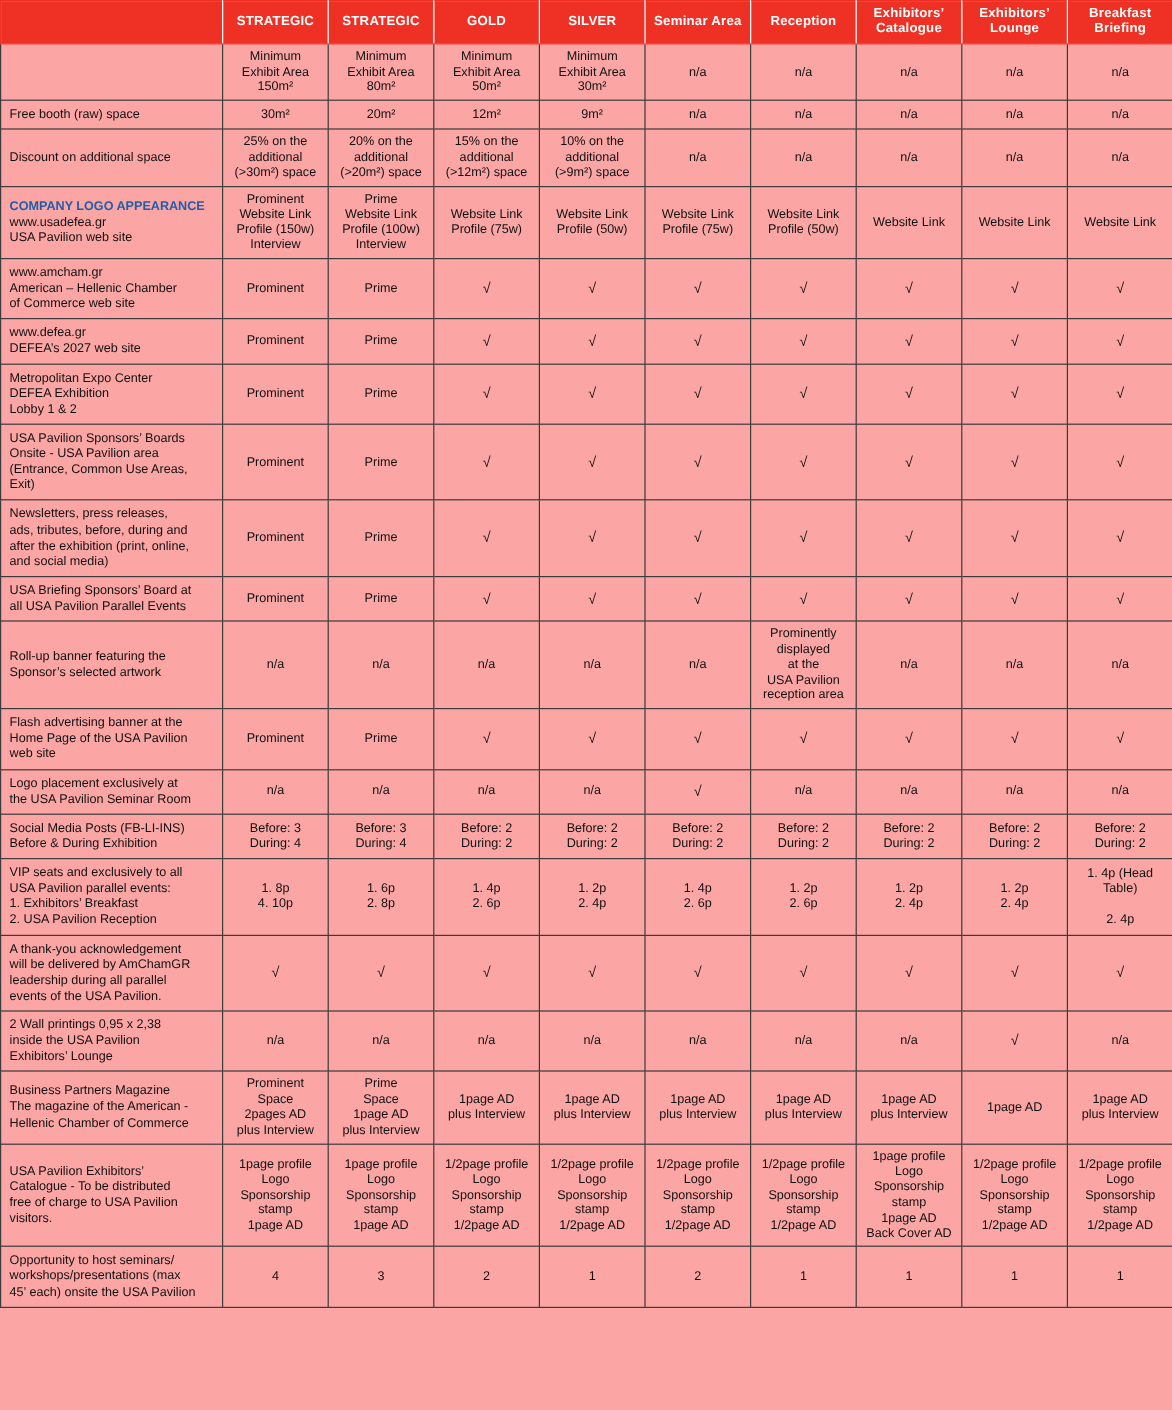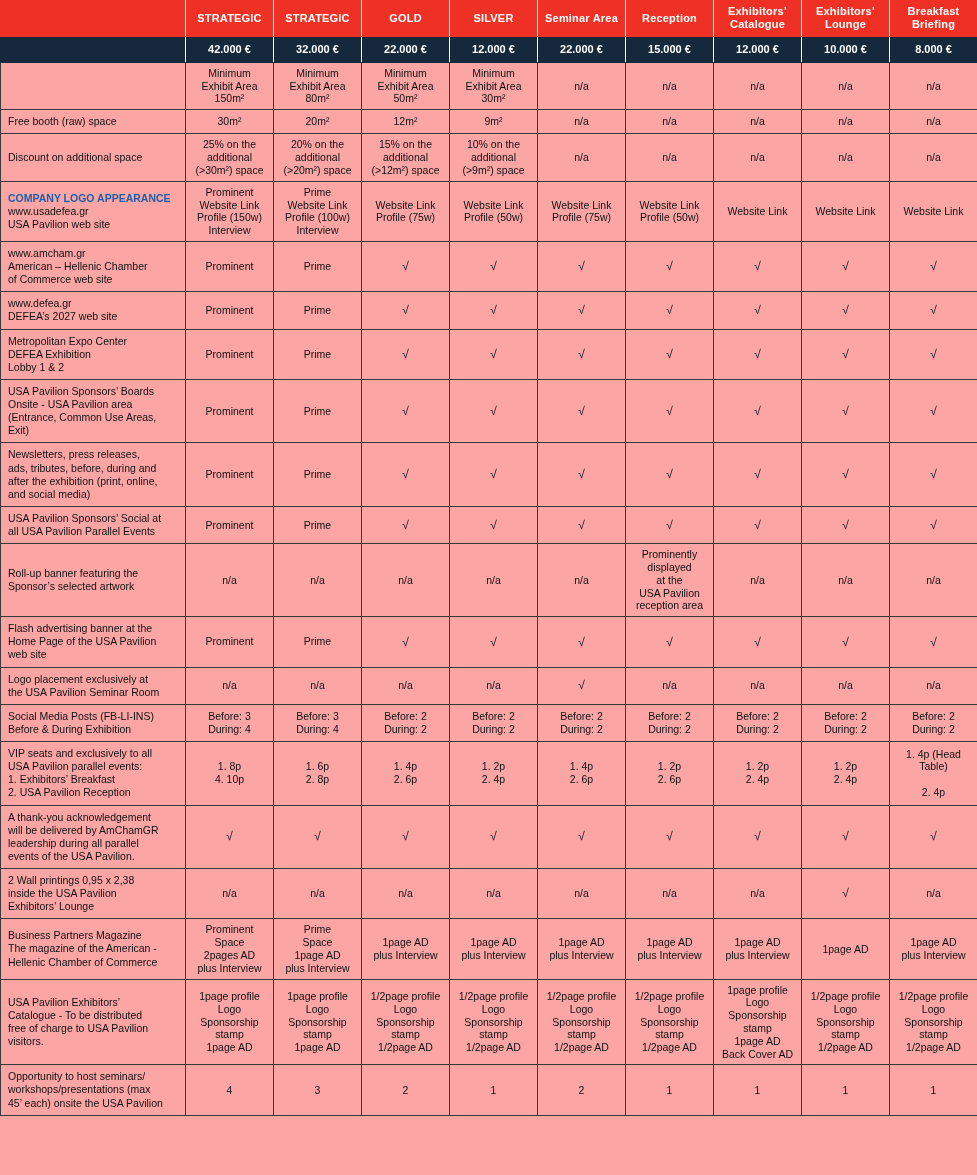--- a/index.html
+++ b/index.html
@@ -101,32 +101,20 @@
         <th><span class="cellmulti">GOLD</span></th>
         <th><span class="cellmulti">SILVER</span></th>
         <th><span class="cellmulti">Seminar Area</span></th>
         <th><span class="cellmulti">Reception</span></th>
         <th><span class="cellmulti">Exhibitors’
 Catalogue</span></th>
         <th><span class="cellmulti">Exhibitors’
 Lounge</span></th>
         <th><span class="cellmulti">Breakfast
 Briefing</span></th>
-      </tr>
-      <tr class="price-row">
-        <td class="corner"></td>
-        <td>42.000 €</td>
-        <td>32.000 €</td>
-        <td>22.000 €</td>
-        <td>12.000 €</td>
-        <td>22.000 €</td>
-        <td>15.000 €</td>
-        <td>12.000 €</td>
-        <td>10.000 €</td>
-        <td>8.000 €</td>
       </tr>
     </thead>
     <tbody id="tbody">
         <tr>
           <td class="label"></td>
           <td><span class="cellmulti">Minimum
 Exhibit Area
 150m²</span></td>
           <td><span class="cellmulti">Minimum
 Exhibit Area
@@ -251,21 +239,21 @@
           <td><span class="cellmulti">Prime</span></td>
           <td><span class="tick">√</span></td>
           <td><span class="tick">√</span></td>
           <td><span class="tick">√</span></td>
           <td><span class="tick">√</span></td>
           <td><span class="tick">√</span></td>
           <td><span class="tick">√</span></td>
           <td><span class="tick">√</span></td>
         </tr>
         <tr>
-          <td class="label"><b>USA Pavilion Sponsors’ Social</b> at<br>all USA Pavilion Parallel Events</td>
+          <td class="label"><b>USA Briefing Sponsors’ Board</b> at<br>all USA Pavilion Parallel Events</td>
           <td><span class="cellmulti">Prominent</span></td>
           <td><span class="cellmulti">Prime</span></td>
           <td><span class="tick">√</span></td>
           <td><span class="tick">√</span></td>
           <td><span class="tick">√</span></td>
           <td><span class="tick">√</span></td>
           <td><span class="tick">√</span></td>
           <td><span class="tick">√</span></td>
           <td><span class="tick">√</span></td>
         </tr>

